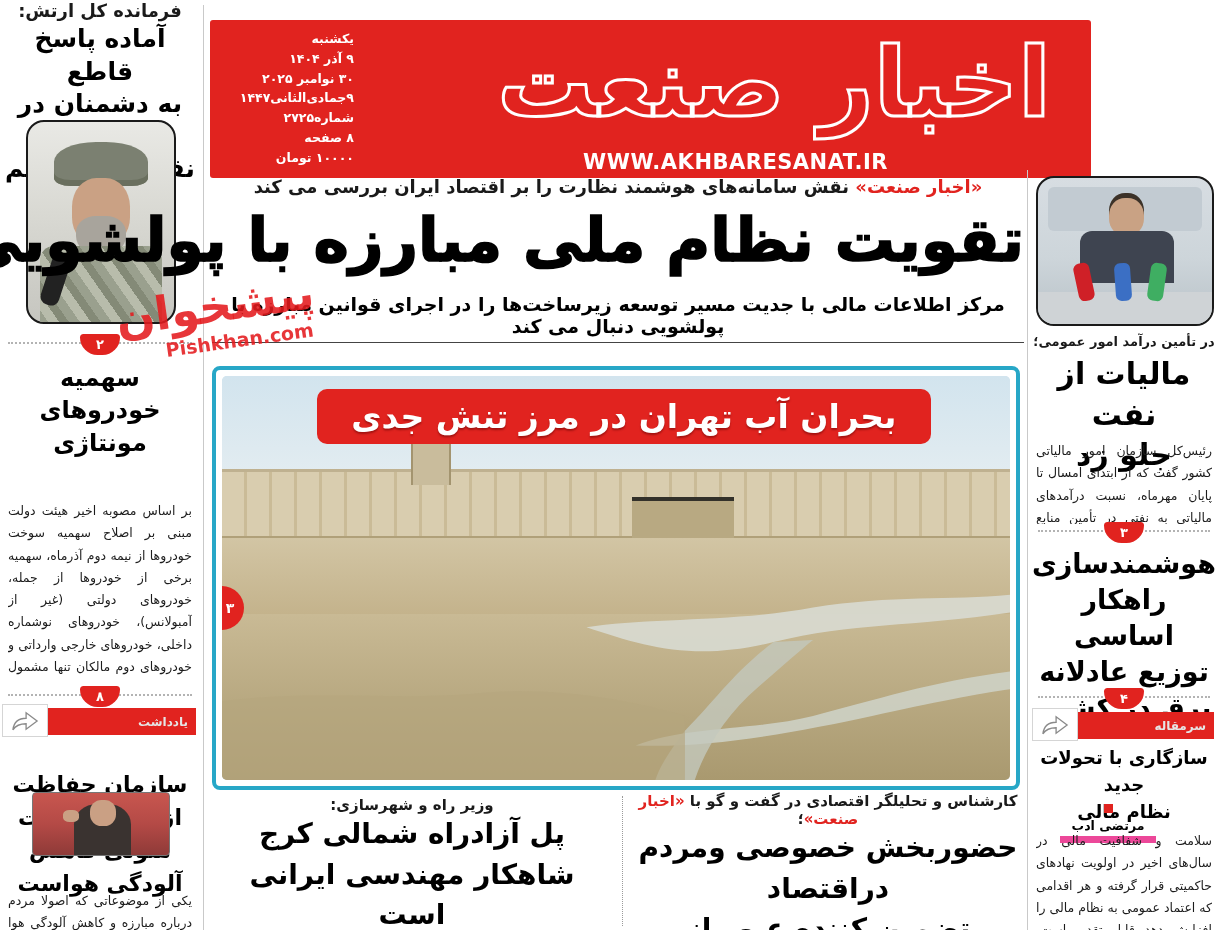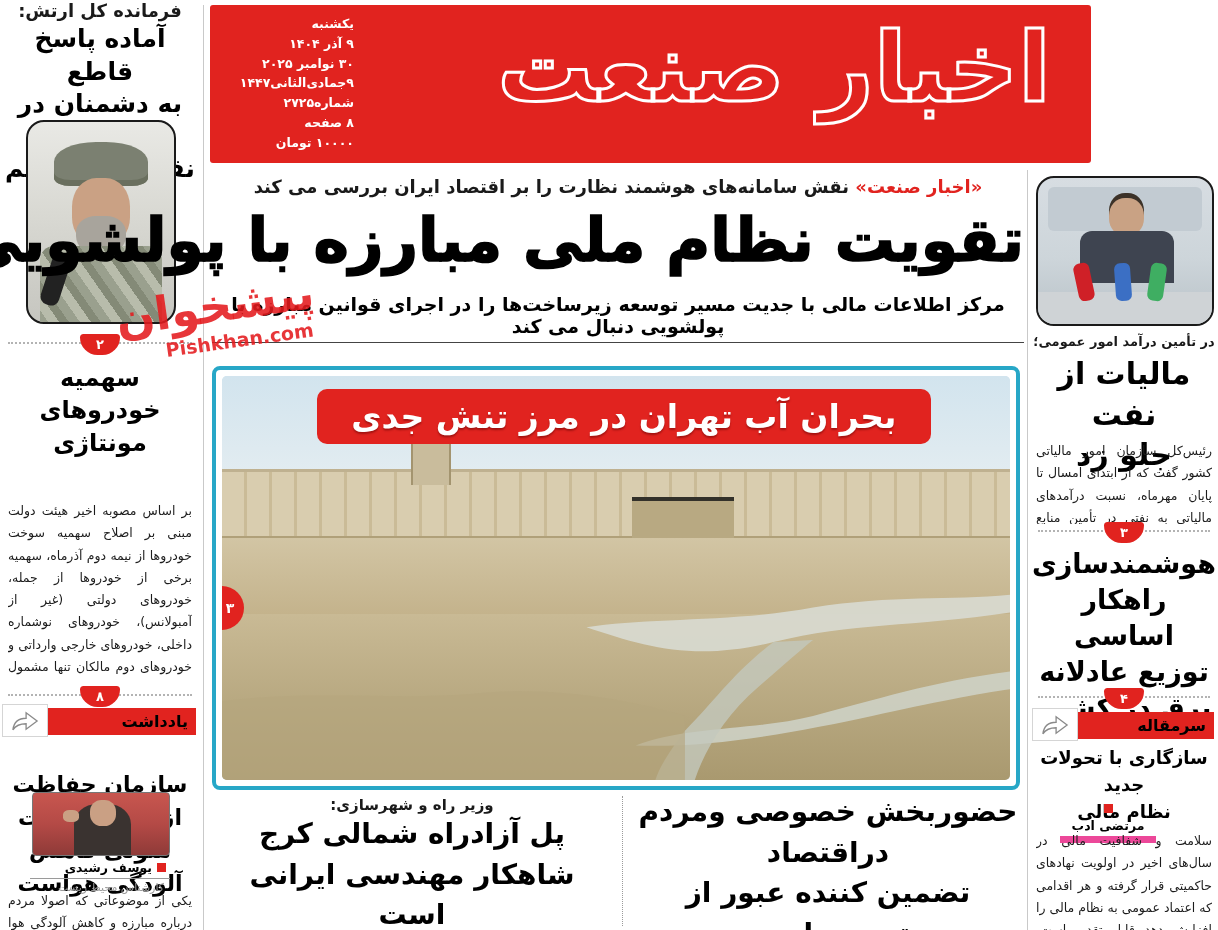--- a/index.html
+++ b/index.html
@@ -2,21 +2,21 @@
 <html lang="fa" dir="rtl"><head>
 <meta charset="utf-8">
 <style>
   :root{ --red:#e1231f; --cyan:#27a7c7; --ink:#111; }
   *{margin:0;padding:0;box-sizing:border-box;}
   html,body{background:#f2f2f2;}
   body{font-family:"DejaVu Sans",sans-serif;direction:rtl;}
   .page{position:relative;width:1218px;height:930px;background:#fff;overflow:hidden;margin:0 auto;}
 
   
-  .masthead{position:absolute;left:210px;top:5px;width:881px;height:158px;background:var(--red);border-radius:3px;}
+  .masthead{position:absolute;left:210px;top:20px;width:881px;height:158px;background:var(--red);border-radius:3px;}
   .dates{position:absolute;left:26px;top:9px;width:118px;color:#fff;font-size:12.5px;font-weight:bold;text-align:right;line-height:1.58;}
   .logo{position:absolute;left:290px;right:40px;top:-6px;text-align:center;font-size:96px;font-weight:bold;color:var(--red);-webkit-text-stroke:3px #fff;letter-spacing:-2px;line-height:1.45;white-space:nowrap;}
   .site{position:absolute;left:320px;right:150px;bottom:4px;text-align:center;color:#fff;font-weight:bold;font-size:21px;direction:ltr;letter-spacing:.5px;}
 
   
   .vline{position:absolute;width:0;border-left:1.5px solid #c9c9c9;}
   .vdots{position:absolute;width:0;border-left:1.5px dotted #9a9a9a;}
 
   
   .colL{position:absolute;left:0;top:0;width:200px;height:930px;}
@@ -26,21 +26,21 @@
   .kicker{font-weight:bold;color:#1a1a1a;text-align:center;}
   .hl{font-weight:bold;color:#000;text-align:center;line-height:1.3;}
   .body-txt{font-size:12.5px;line-height:1.78;text-align:justify;color:#1c1c1c;}
 
   
   .rule{position:relative;border-top:2px dotted #b3b3b3;margin:0 4px;}
   .pbadge{position:absolute;top:-10px;left:50%;transform:translateX(-50%);width:40px;height:21px;background:var(--red);border-radius:4px 4px 20px 20px;color:#fff;font-size:13px;font-weight:bold;display:flex;align-items:center;justify-content:center;}
 
   
   .secbar{position:relative;height:27px;background:var(--red);}
-  .secbar .t{position:absolute;right:8px;top:0;height:27px;display:flex;align-items:center;color:#000000;font-weight:bold;font-size:16px;}
+  .secbar .t{position:absolute;right:8px;top:0;height:27px;display:flex;align-items:center;color:#e5e5e5;font-weight:bold;font-size:12px;}
   .arrowbox{position:absolute;left:0;top:-4px;width:46px;height:33px;background:#fff;border:1px solid #d5d5d5;display:flex;align-items:center;justify-content:center;}
   .arrowbox svg{width:30px;height:22px;}
 
   
   .photo{position:relative;overflow:hidden;border:2px solid #1a1a1a;border-radius:18px;}
   .ph-army{background:linear-gradient(180deg,#e9e9e5 0%,#d9d9d3 45%,#c6c6c0 100%);}
   .ph-army .cap{position:absolute;left:18%;top:10%;width:64%;height:22%;background:#7b8071;border-radius:45% 45% 18% 18%;box-shadow:inset 0 -6px 0 #6a6f5e;}
   .ph-army .face{position:absolute;left:30%;top:28%;width:40%;height:34%;background:#caa184;border-radius:42%;}
   .ph-army .beard{position:absolute;left:33%;top:47%;width:34%;height:20%;background:#a8a49c;border-radius:40% 40% 50% 50%;}
   .ph-army .torso{position:absolute;left:8%;top:62%;width:84%;height:40%;background:repeating-linear-gradient(55deg,#9aa08e 0 9px,#b8bcab 9px 18px,#848a77 18px 26px);border-radius:14px 14px 0 0;}
@@ -101,20 +101,21 @@
     <div class="dates">
       <div>یکشنبه</div>
       <div>۹ آذر ۱۴۰۴</div>
       <div>۳۰ نوامبر ۲۰۲۵</div>
       <div>۹جمادی‌الثانی۱۴۴۷</div>
       <div>شماره۲۷۲۵</div>
       <div>۸ صفحه</div>
       <div>۱۰۰۰۰ تومان</div>
     </div>
     <div class="logo">اخبار صنعت</div>
+    <div class="site">WWW.AKHBARESANAT.IR</div>
   </div>
 
   <div class="vline" style="left:203px;top:5px;height:925px;"></div>
   <div class="vline" style="left:1027px;top:170px;height:760px;"></div>
   <div class="vdots" style="left:622px;top:796px;height:130px;"></div>
 
   <div class="colL">
     <div class="kicker" style="font-size:18px;">فرمانده کل ارتش:</div>
     <div class="hl" style="font-size:25px;margin-top:2px;">
       <div>آماده پاسخ قاطع</div>
@@ -150,27 +151,20 @@
       </span>
     </div>
     <div class="hl" style="position:absolute;left:0;right:0;top:740px;font-size:22px;line-height:1.5;margin-top:28px;">
       <div>سازمان حفاظت از محیط زیست</div>
       <div>متولی کاهش آلودگی هواست</div>
     </div>
     <div class="photo ph-note" style="position:absolute;left:32px;top:792px;width:138px;height:64px;">
       <div class="fig"></div>
       <div class="face"></div>
       <div class="hand"></div>
-    </div>
-    <div style="position:absolute;left:30px;right:30px;top:860px;">
-      <div class="author">
-        <span class="sq"></span>
-        <span class="nm">یوسف رشیدی</span>
-      </div>
-      <div class="role">کارشناس محیط زیست</div>
     </div>
     <div class="body-txt" style="position:absolute;left:8px;right:8px;top:890px;height:40px;overflow:hidden;">یکی از موضوعاتی که اصولا مردم درباره مبارزه و کاهش آلودگی هوا سالهاست مطرح</div>
   </div>
 
   <div class="main">
     <div class="kicker m-kicker" style="margin-top:8px;">
       <span class="brand">«اخبار صنعت»</span><span> نقش سامانه‌های هوشمند نظارت را بر اقتصاد ایران بررسی می کند</span>
     </div>
     <div class="hl m-head" style="margin-top:4px;">تقویت نظام ملی مبارزه با پولشویی</div>
     <div class="subhead" style="margin-top:14px;"><span>مرکز اطلاعات مالی با جدیت مسیر توسعه زیرساخت‌ها را در اجرای قوانین مبارزه با پولشویی دنبال می کند</span></div>
@@ -197,20 +191,23 @@
     <div class="bot-art" style="left:0;width:400px;">
       <div class="kicker k">وزیر راه و شهرسازی:</div>
       <div class="hl h">
         <div>پل آزادراه شمالی کرج</div>
         <div>شاهکار مهندسی ایرانی است</div>
       </div>
 
     </div>
 
     <div class="bot-art" style="left:420px;width:392px;top:624px;">
+      <div class="kicker k">
+        <span>کارشناس و تحلیلگر اقتصادی در گفت و گو با </span><span class="brand" style="color:var(--red);">«اخبار صنعت»</span><span>؛</span>
+      </div>
       <div class="hl h">
         <div>حضوربخش خصوصی ومردم دراقتصاد</div>
         <div>تضمین کننده عبور از تحریمهاست</div>
       </div>
 
     </div>
   </div>
 
   <div class="wm">
     <div class="fa">پیشخوان</div>

